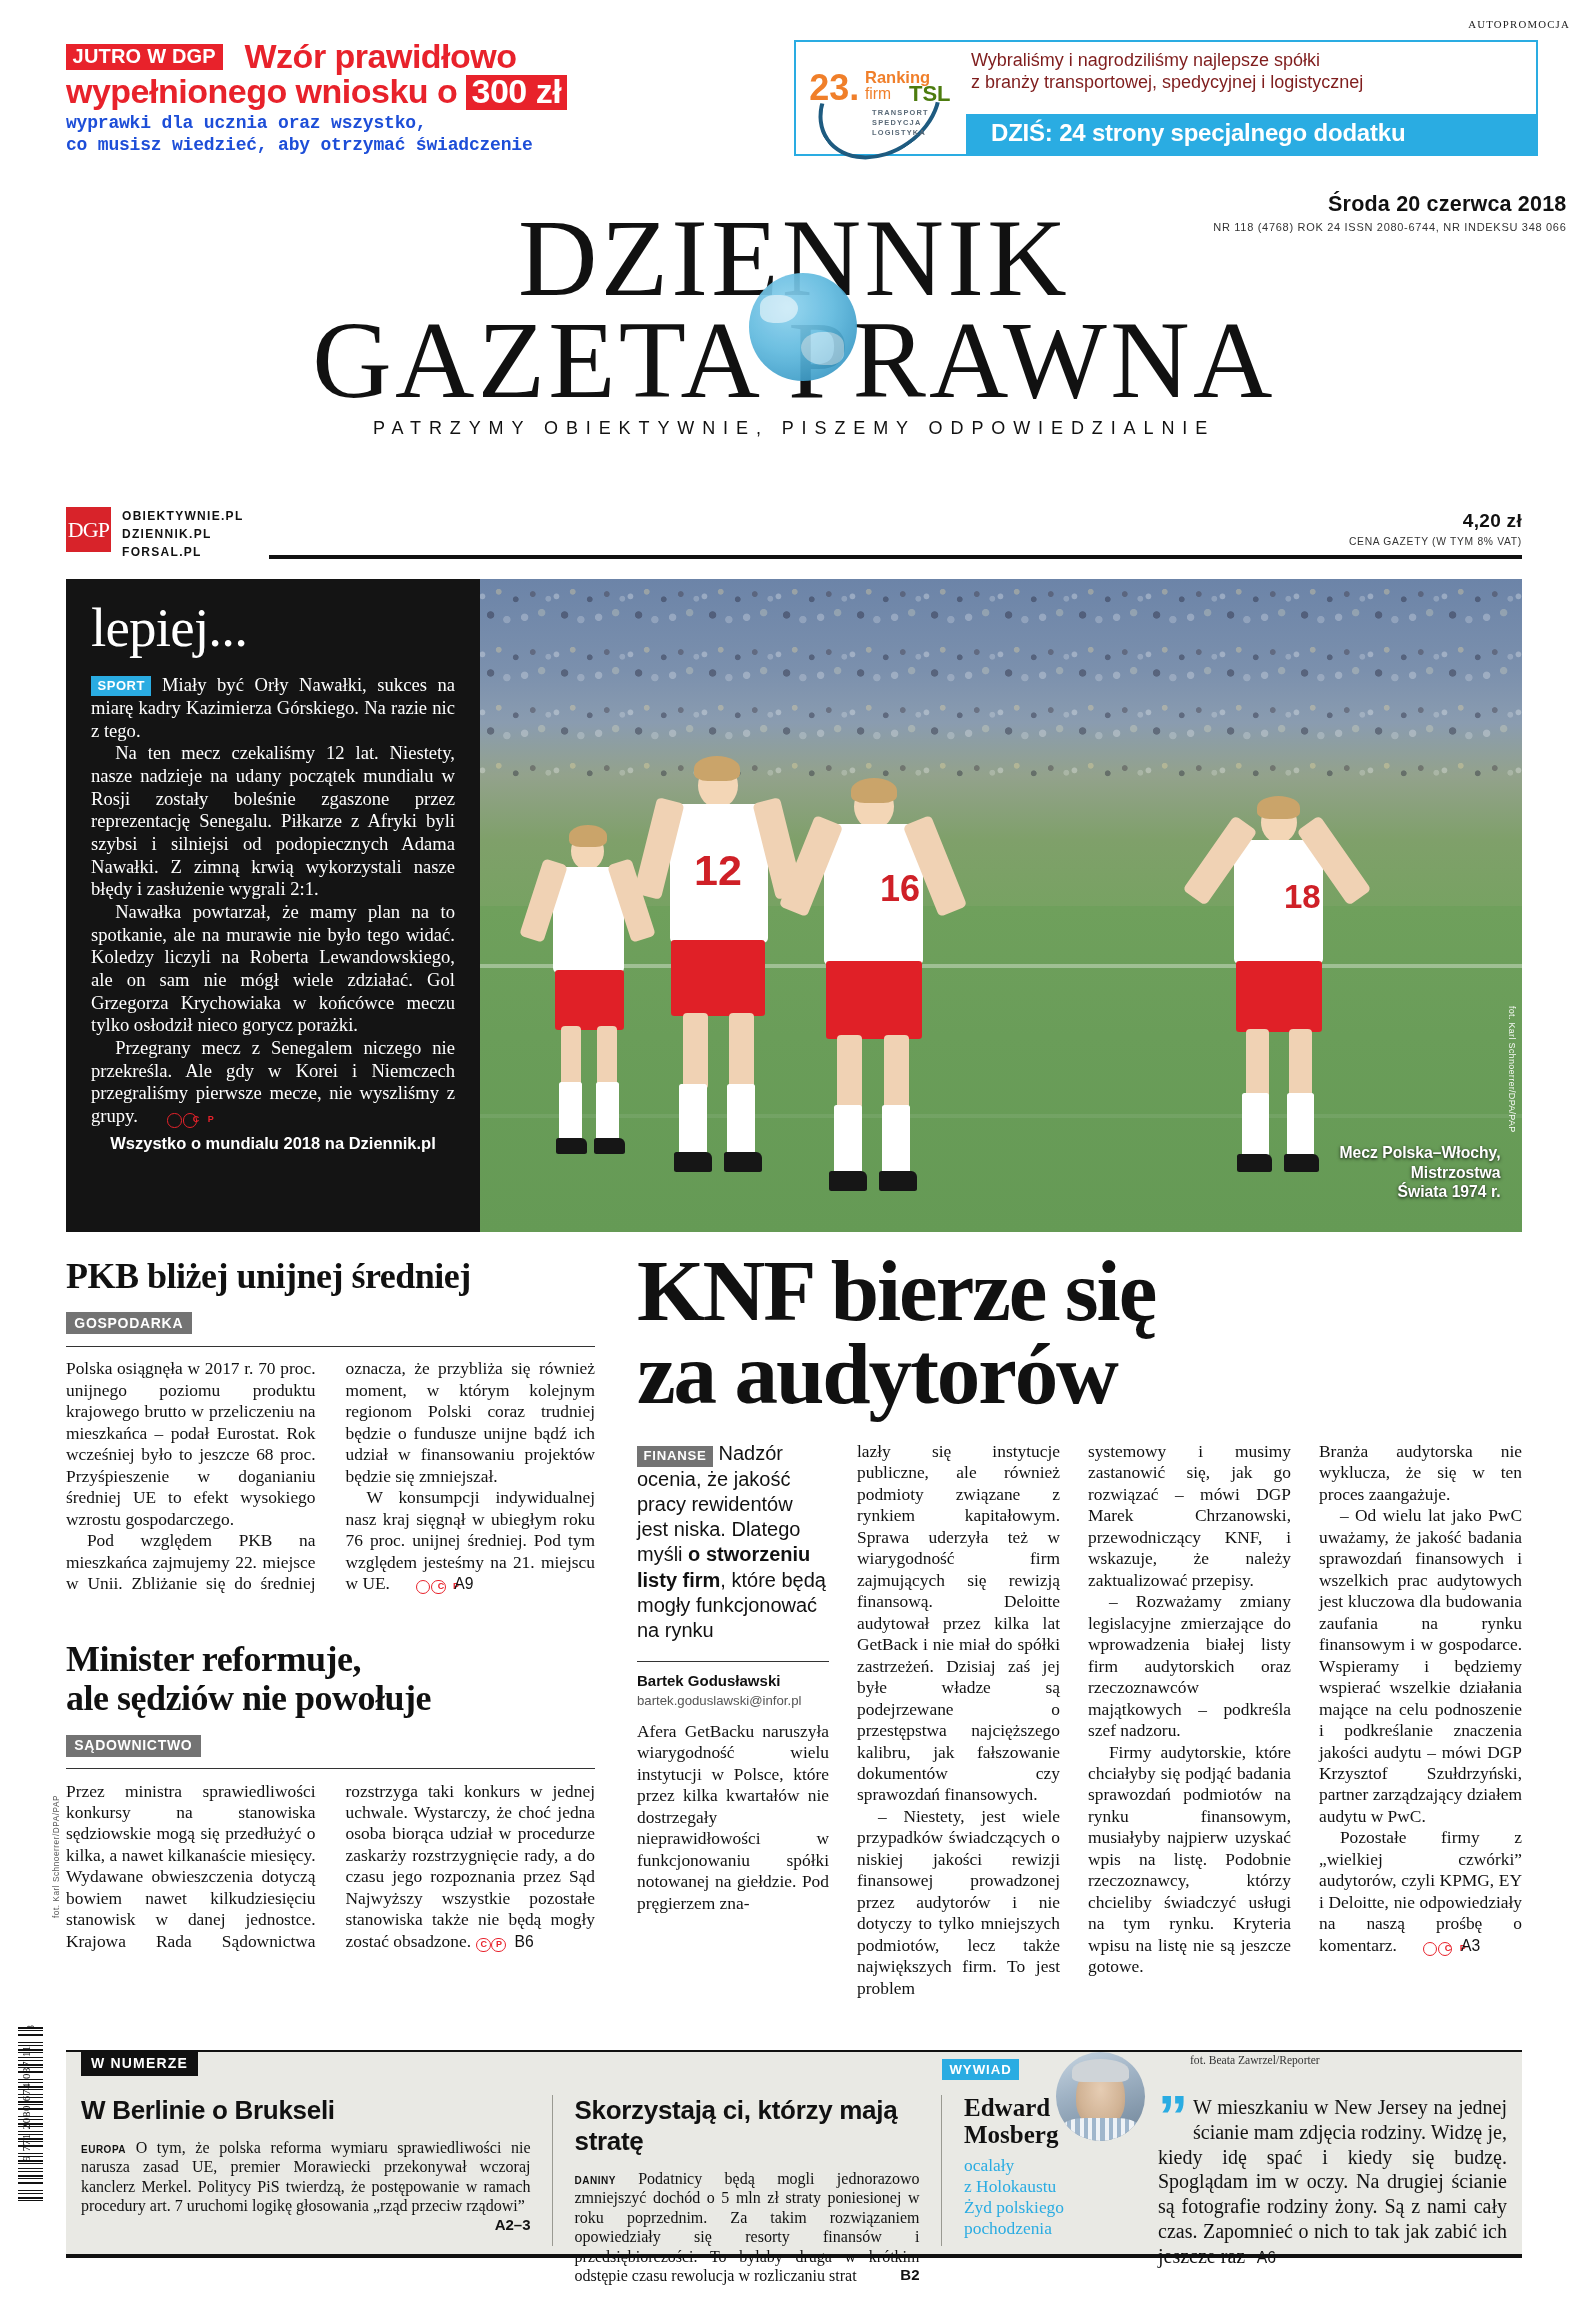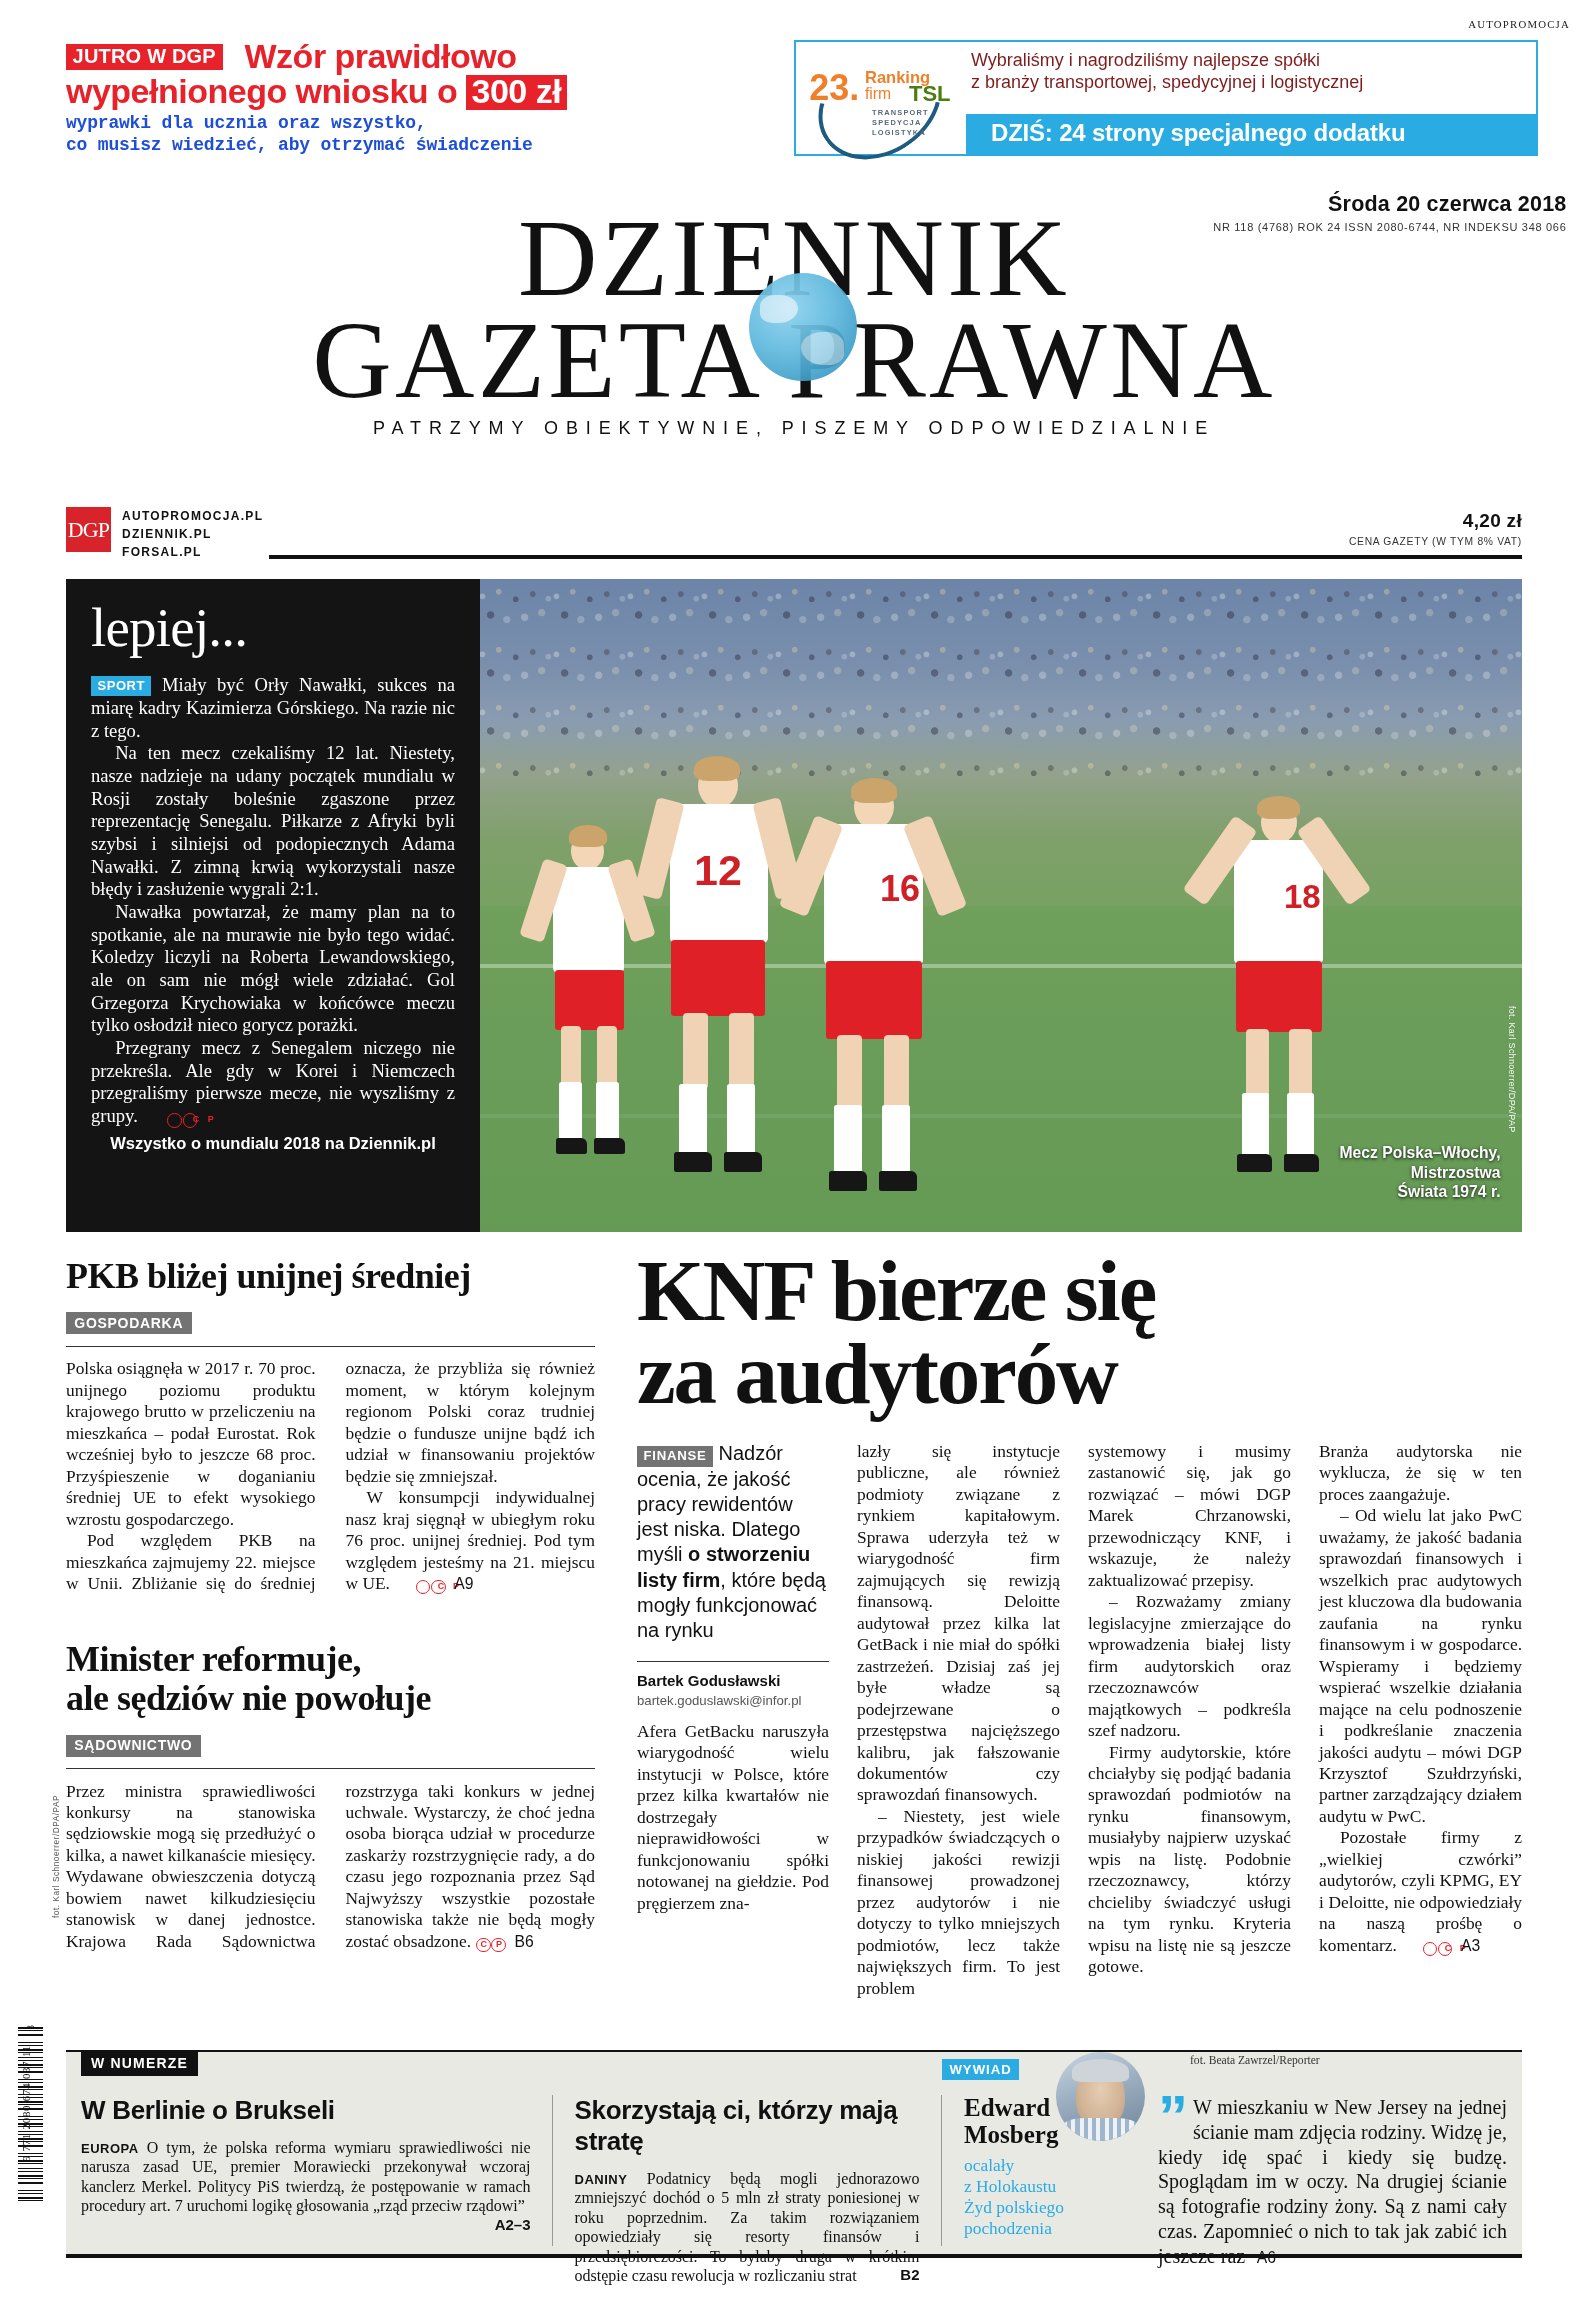--- a/index.html
+++ b/index.html
@@ -387,21 +387,21 @@
   .wn-c3{flex:1;padding-left:22px;box-sizing:border-box;border-left:0.8px solid #9a9a92;position:relative;}
   .wn-h{
     font-family:"Liberation Sans", sans-serif;
     font-weight:bold;font-size:26px;color:#111;margin-bottom:11.6px;letter-spacing:-0.3px;
   }
   .wn-body{
     font-family:"Liberation Serif", serif;
     font-size:16px;line-height:1.22;color:#111;text-align:justify;
   }
   .wn-kick{
-    font-family:"Liberation Sans", sans-serif;font-weight:bold;font-size:13px;
+    font-family:"Liberation Sans", sans-serif;font-weight:bold;font-size:10px;
     letter-spacing:0.5px;
   }
   .wn-pg{
     font-family:"Liberation Sans", sans-serif;font-weight:bold;font-size:15px;float:right;
   }
   
   .iv-tag{
     position:absolute;left:0px;top:-36px;
     background:#2aace2;color:#fff;
     font-family:"Liberation Sans", sans-serif;
@@ -525,21 +525,21 @@
   <div class="masthead">
     <div class="mast-line mast1">DZIENNIK</div>
     <div class="mast-line mast2">GAZETA PRAWNA</div>
     <div class="mast-tag">PATRZYMY OBIEKTYWNIE, PISZEMY ODPOWIEDZIALNIE</div>
   </div>
   <div class="globe"></div>
 
   <div class="logo-row">
     <div class="dgp-mark">DGP</div>
     <div class="sites">
-      <div>AUTOPROMOCJA.PL</div>
+      <div>OBIEKTYWNIE.PL</div>
       <div>DZIENNIK.PL</div>
       <div>FORSAL.PL</div>
     </div>
     <div class="price">
       <div class="price-main">4,20 zł</div>
       <div class="price-sub">CENA GAZETY (W TYM 8% VAT)</div>
     </div>
     <div class="rule-under-logo"></div>
   </div>
 

